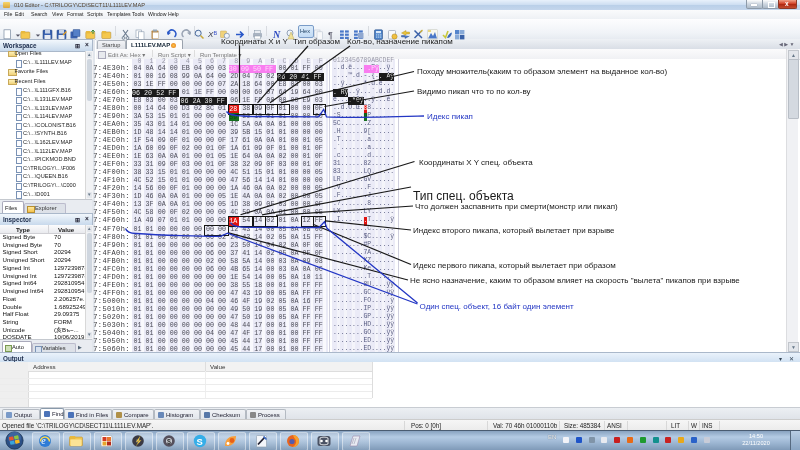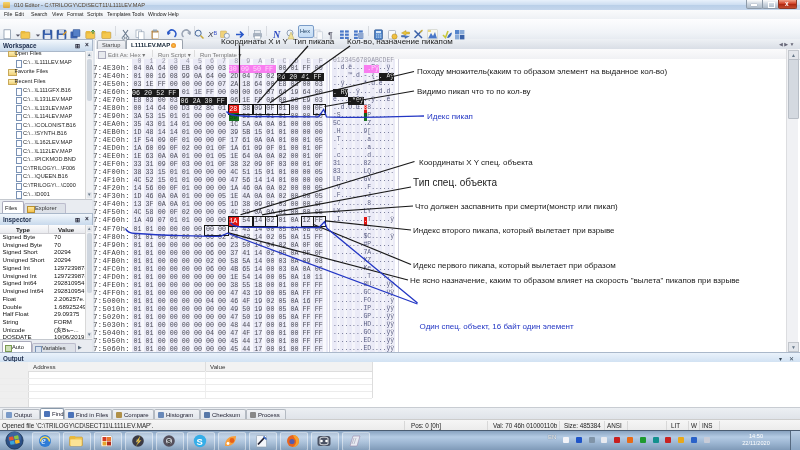--- a/index.html
+++ b/index.html
@@ -650,23 +650,23 @@
 <path d="M411 264.5 L313 224.2"></path>
 <path d="M408 280 L228.5 232.8"></path>
 </g>
 <g stroke="#2336c4" stroke-width="1.3" fill="none">
 <path d="M226.5 111.5 C229 115 235 116.2 250 116.5 L318.5 116.9 L323.7 109.3 L326.5 116.9 C350 118.2 395 116.8 424 116"></path>
 <path d="M230.5 222.5 C232 226 238 227.3 248 227.4 L319 227.5 L324.5 221.8 L327 228.3 L417.5 303"></path>
 <path d="M125.5 228.5 C126.5 231.5 129 233.2 136 233.5 C160 235.2 205 236.6 220.5 236.4 L227.5 233.2 L417.5 304"></path>
 </g>
 </svg>
 <div class="abs" style="left:221px;top:36.5px;font-size:8px;color:#191919;white-space:nowrap;z-index:41;">Координаты X и Y</div>
-<div class="abs" style="left:293px;top:36.5px;font-size:8px;color:#191919;white-space:nowrap;z-index:41;">Тип пикапа</div>
+<div class="abs" style="left:293px;top:36.5px;font-size:8px;color:#191919;white-space:nowrap;z-index:41;">Тип образом</div>
 <div class="abs" style="left:347px;top:36.5px;font-size:8px;color:#191919;white-space:nowrap;z-index:41;">Кол-во, назначение пикапом</div>
 <div class="abs" style="left:417px;top:67.3px;font-size:8px;color:#191919;white-space:nowrap;z-index:41;">Походу множитель(каким то образом элемент на выданное кол-во)</div>
 <div class="abs" style="left:417px;top:86.8px;font-size:8px;color:#191919;white-space:nowrap;z-index:41;">Видимо пикап что то по кол-ву</div>
 <div class="abs" style="left:427px;top:112.3px;font-size:8px;color:#2336c4;white-space:nowrap;z-index:41;">Идекс пикап</div>
 <div class="abs" style="left:419px;top:157.8px;font-size:8px;color:#191919;white-space:nowrap;z-index:41;">Координаты X Y спец. объекта</div>
-<div class="abs" style="left:413px;top:177px;font-size:10px;color:#191919;white-space:nowrap;z-index:41;">Тип спец. объекта</div>
+<div class="abs" style="left:413px;top:189px;font-size:12px;color:#191919;white-space:nowrap;z-index:41;">Тип спец. объекта</div>
 <div class="abs" style="left:415px;top:201.8px;font-size:8px;color:#191919;white-space:nowrap;z-index:41;">Что должен заспавнить при смерти(монстр или пикап)</div>
 <div class="abs" style="left:413px;top:225.8px;font-size:8px;color:#191919;white-space:nowrap;z-index:41;">Индекс второго пикапа, который вылетает при взрыве</div>
 <div class="abs" style="left:413px;top:260.8px;font-size:8px;color:#191919;white-space:nowrap;z-index:41;">Идекс первого пикапа, который вылетает при образом</div>
 <div class="abs" style="left:410px;top:275.8px;font-size:8px;color:#191919;white-space:nowrap;z-index:41;">Не ясно назначение, каким то образом влияет на скорость "вылета" пикапов при взрыве</div>
-<div class="abs" style="left:419.6px;top:301.8px;font-size:8px;color:#2336c4;white-space:nowrap;z-index:41;margin-top:20px;">Один спец. объект, 16 байт один элемент</div>
+<div class="abs" style="left:419.6px;top:301.8px;font-size:8px;color:#2336c4;white-space:nowrap;z-index:41;">Один спец. объект, 16 байт один элемент</div>
 </body></html>

